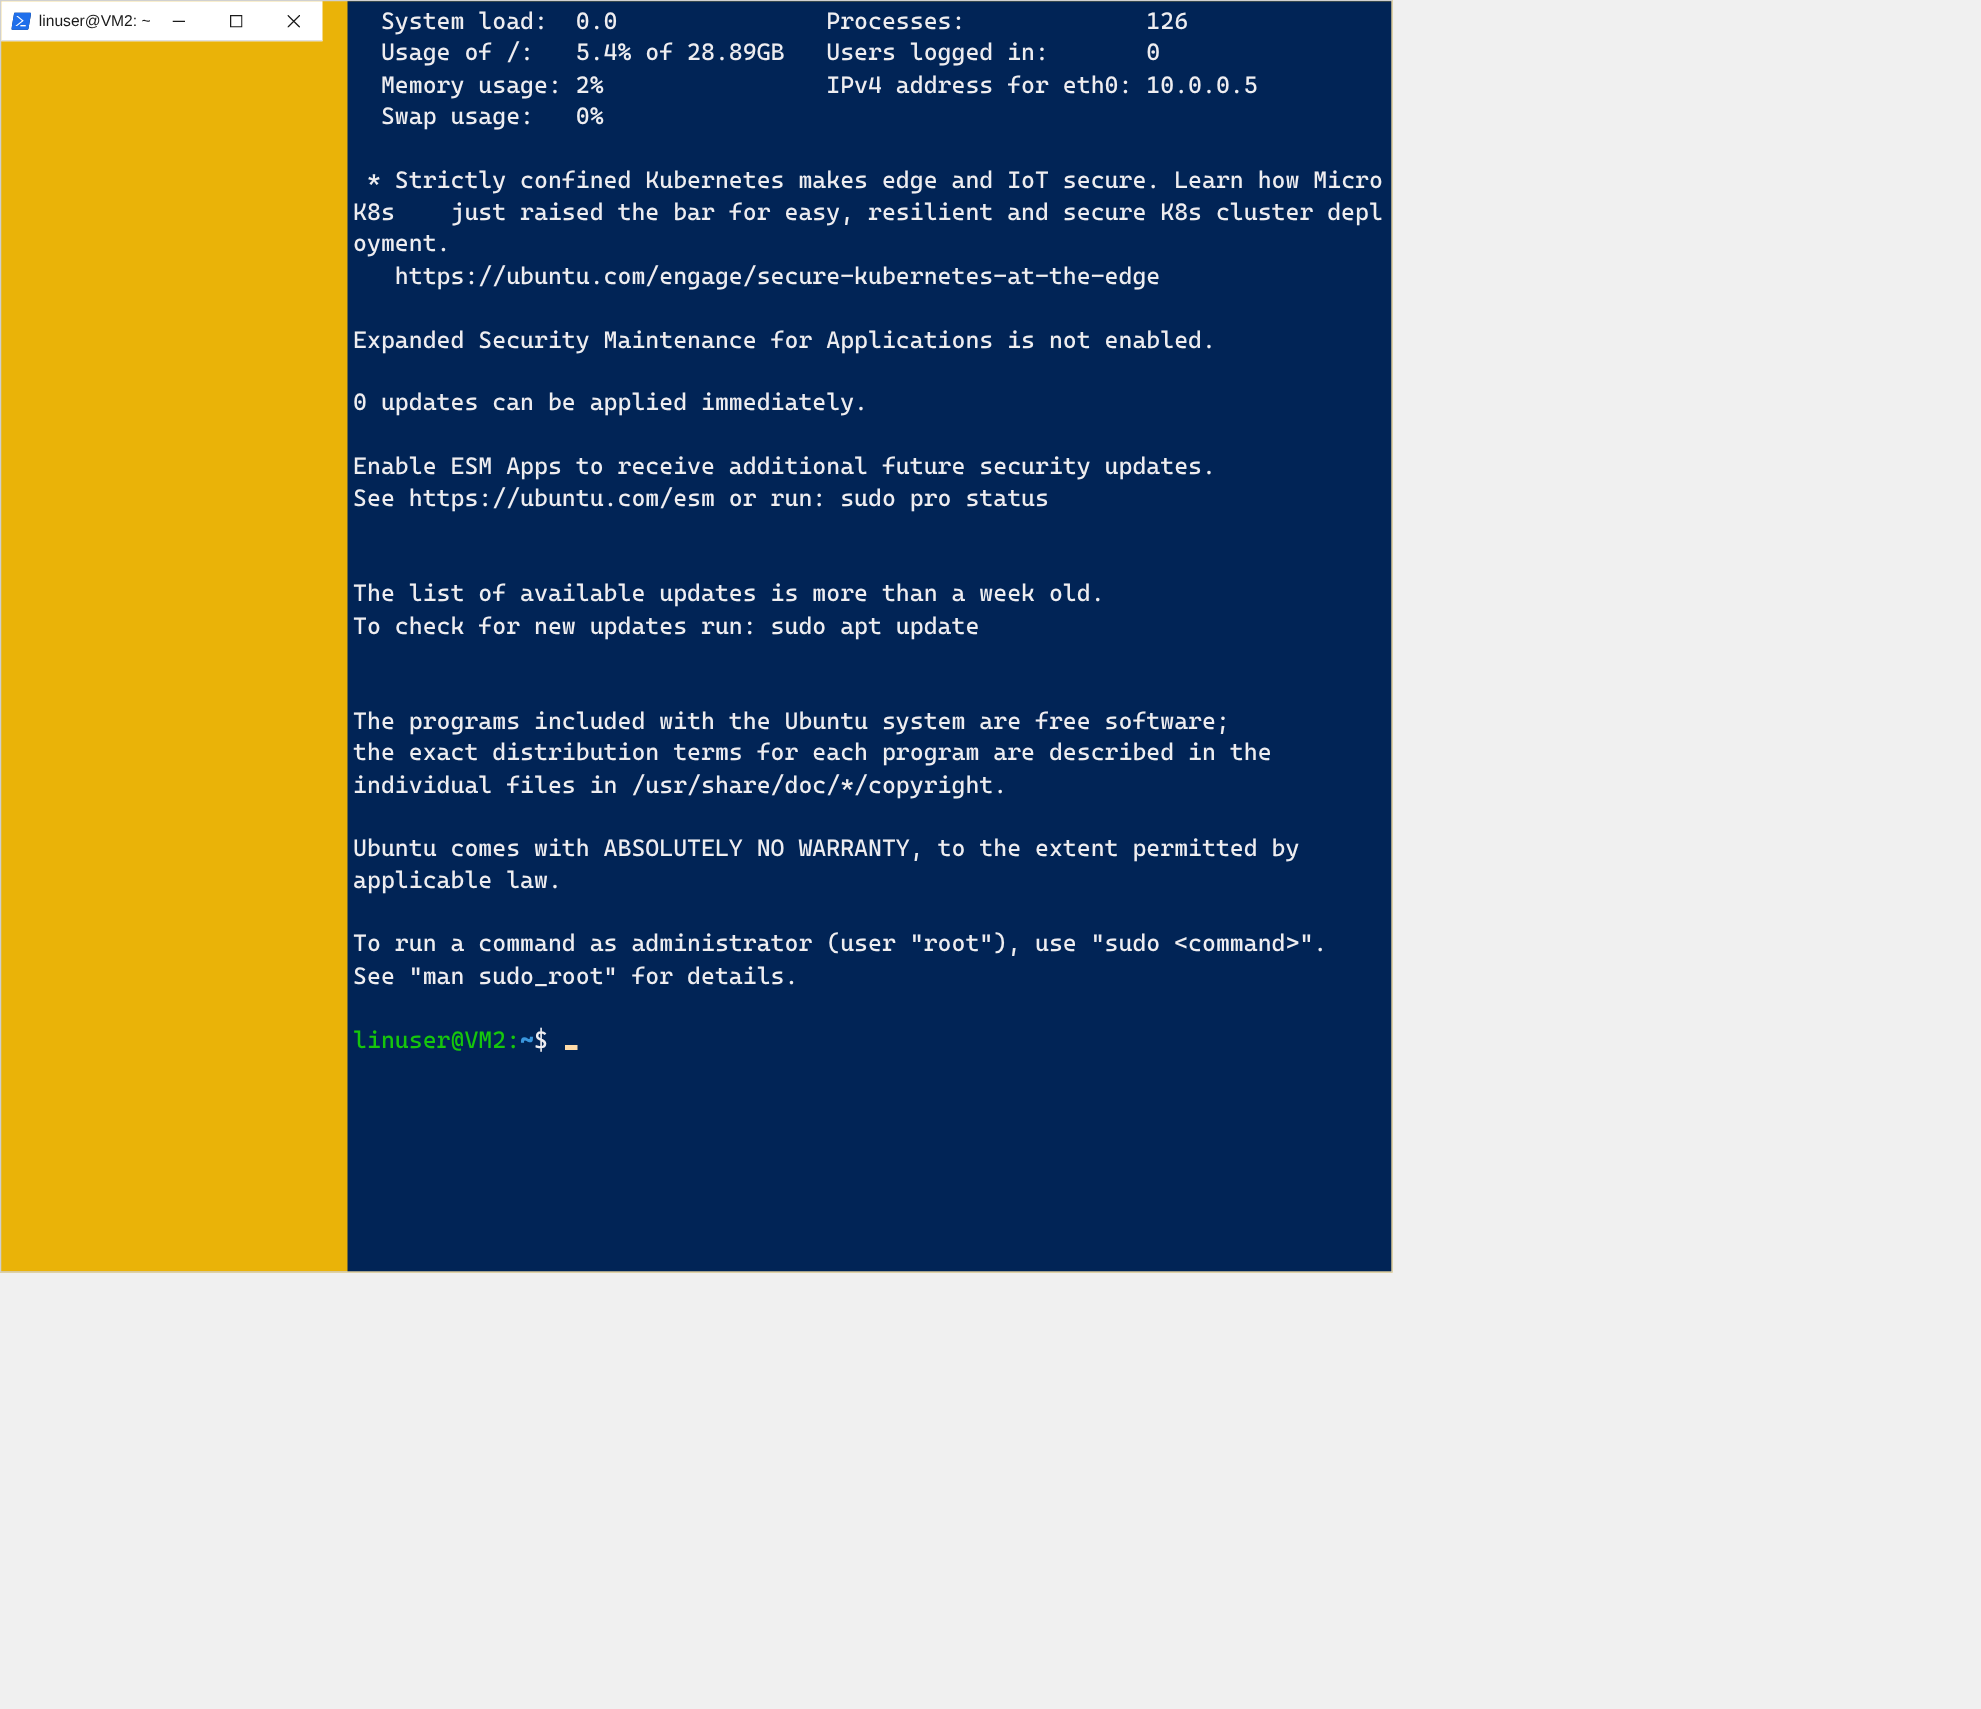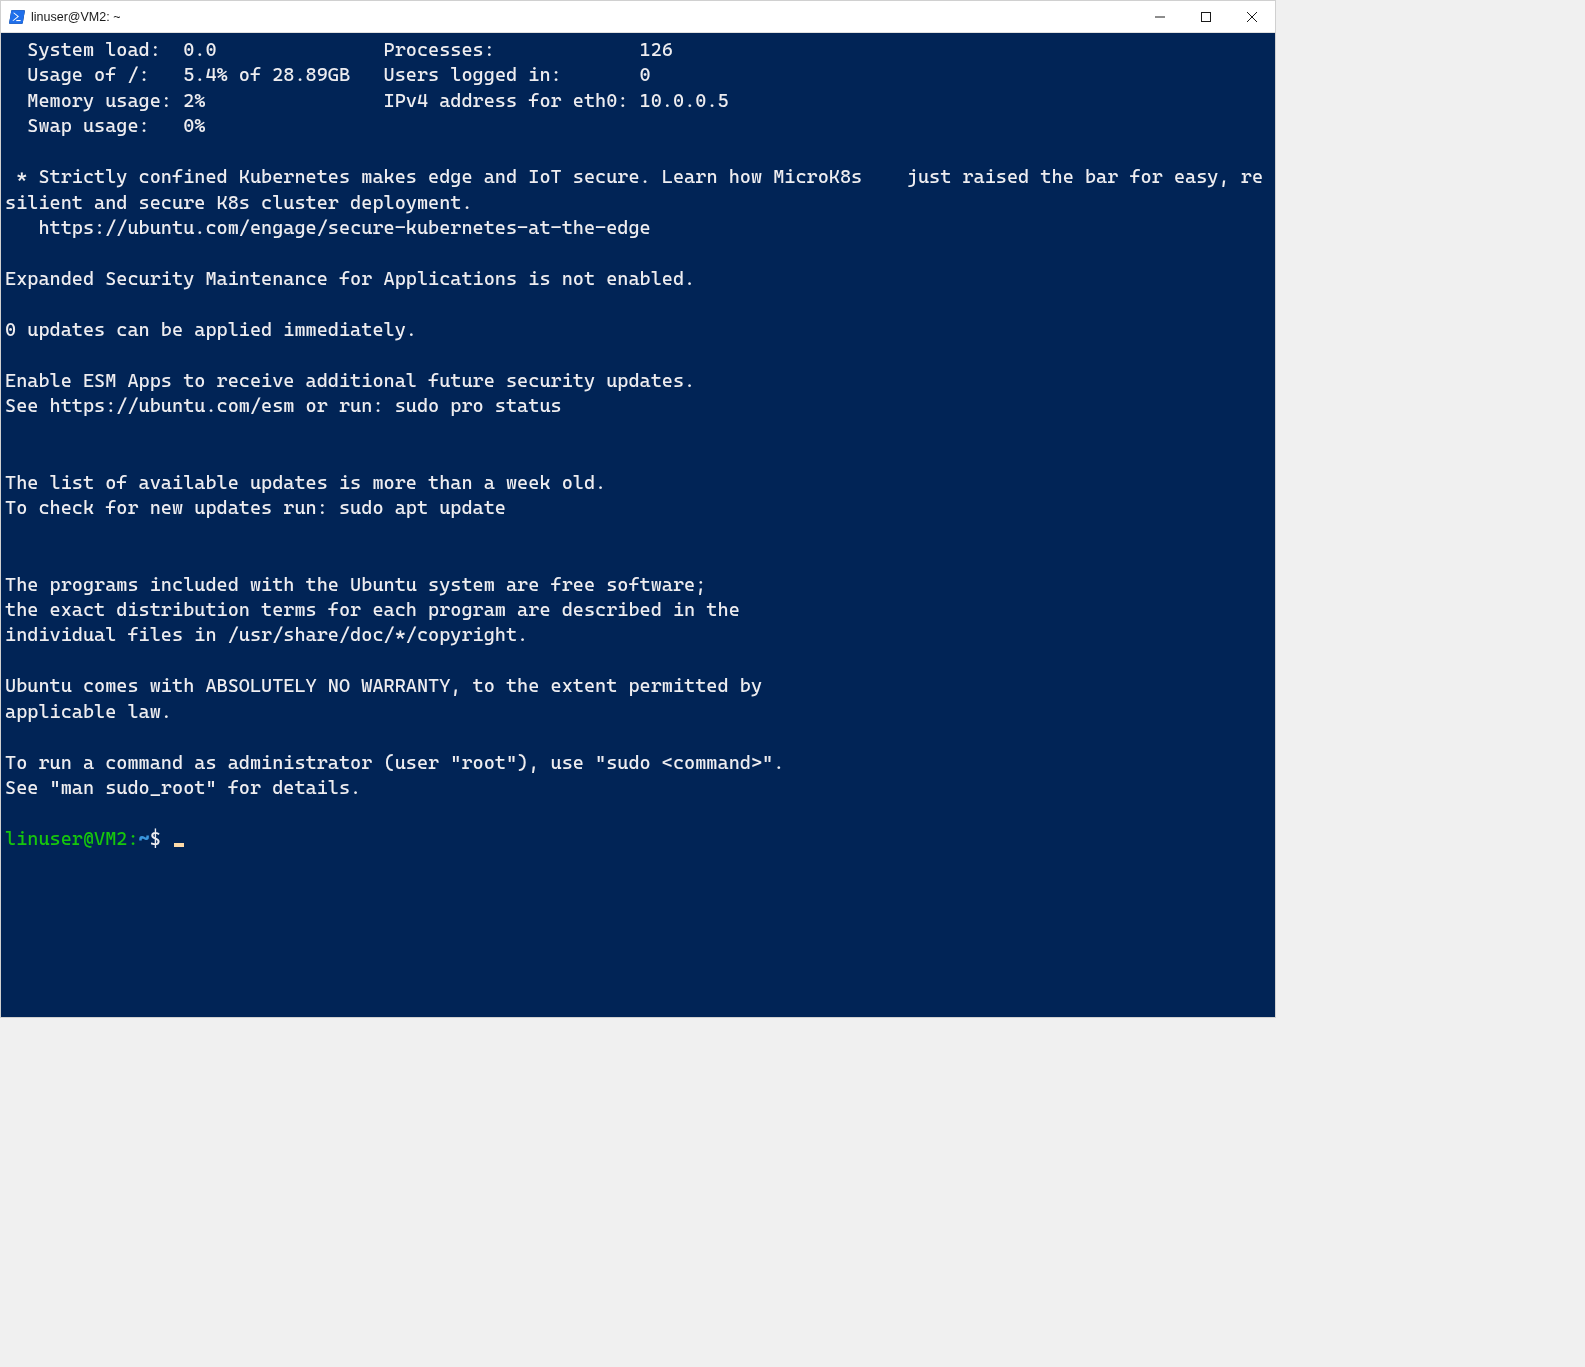--- a/index.html
+++ b/index.html
@@ -3,25 +3,25 @@
 <meta charset="utf-8">
 <style>
   * { margin: 0; padding: 0; box-sizing: border-box; }
   html, body { width: 100%; height: 100%; }
   body {
     font-family: "Segoe UI", Tahoma, sans-serif;
     background: #f0f0f0;
     overflow: hidden;
   }
   .window {
-    width: 1276px;
+    width: 1114px;
     height: 1018px;
     background: #eab308;
     display: flex;
-    flex-direction: column;
+    flex-direction: row;
     border: 1px solid #d0d0d0;
   }
   .titlebar {
     height: 32px;
     background: #ffffff;
     display: flex;
     align-items: center;
     border-bottom: 1px solid #e0e0e0;
     user-select: none;
   }
@@ -66,20 +66,21 @@
     flex: 1;
     background: #012456;
     color: #eeedf0;
     font-family: Consolas, "Cascadia Mono", "Courier New", monospace;
     font-size: 19px;
     line-height: 1.34;
     padding: 4px 6px 6px 4px;
     white-space: pre-wrap;
     word-break: break-all;
     overflow: hidden;
+    margin-left: 20px;
   }
   .prompt-user { color: #16c60c; }
   .prompt-colon { color: #16c60c; }
   .prompt-path { color: #3a96dd; font-weight: bold; }
   .prompt-dollar { color: #eeedf0; }
   .cursor {
     display: inline-block;
     width: 10px;
     height: 4px;
     background: #fedba9;

